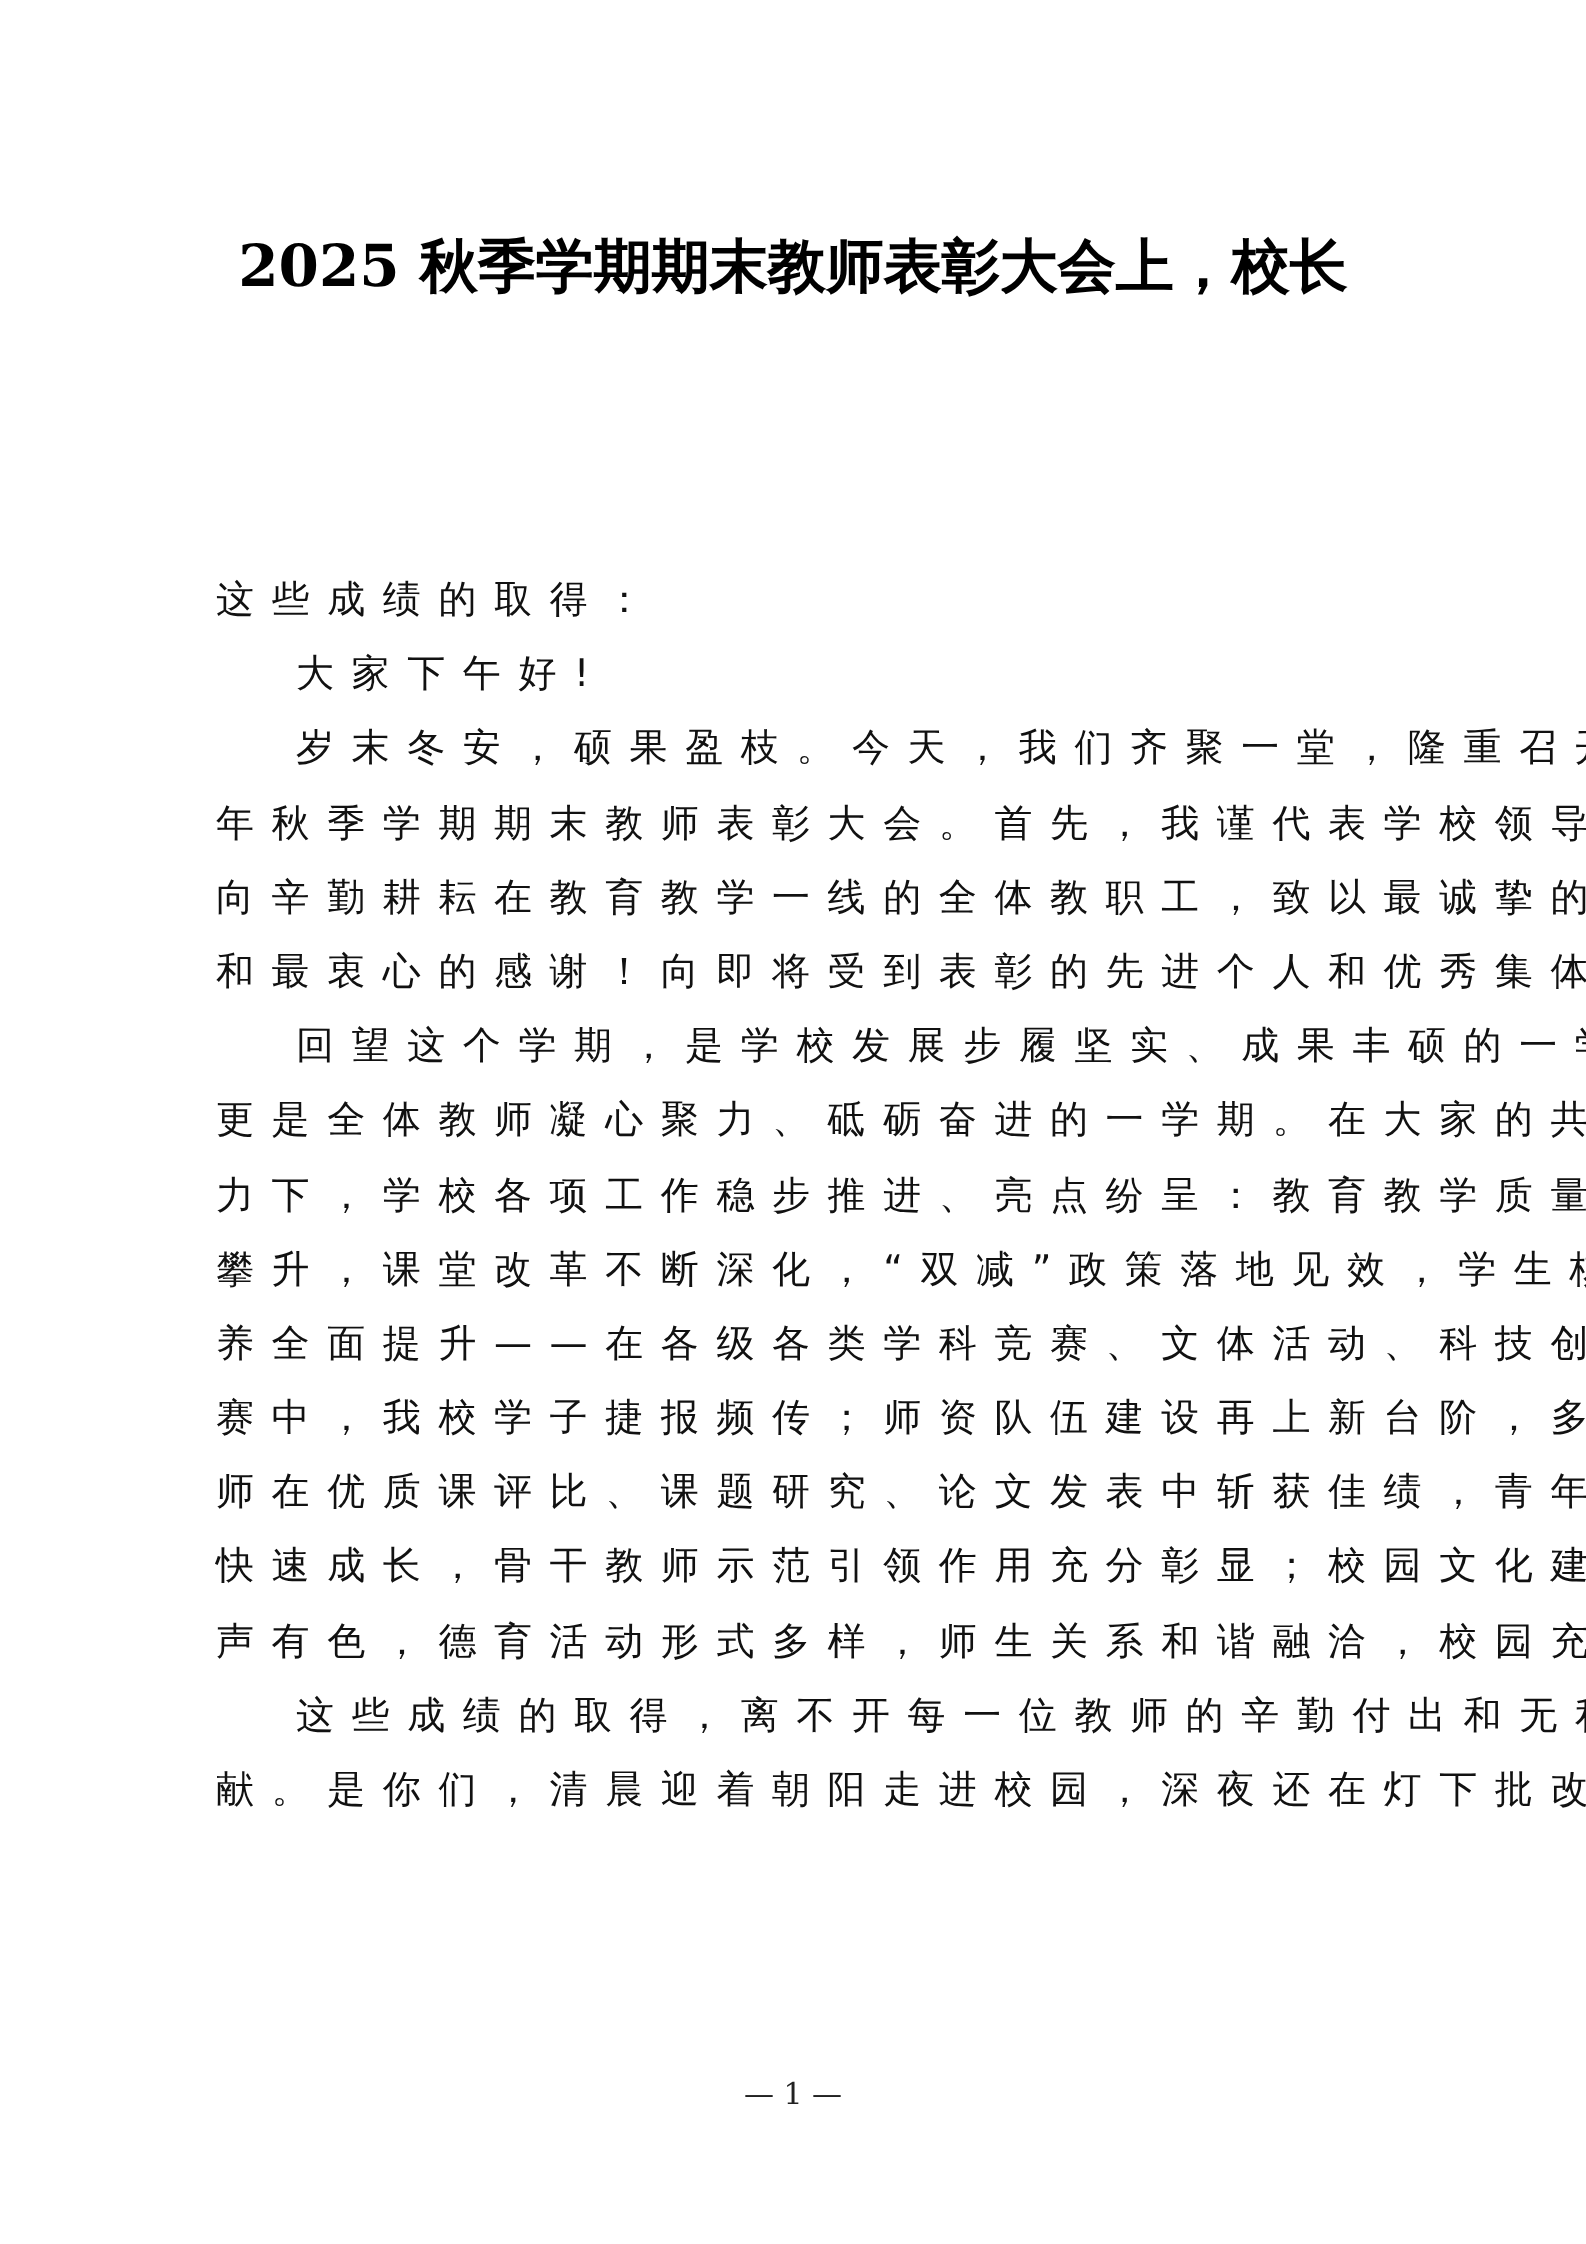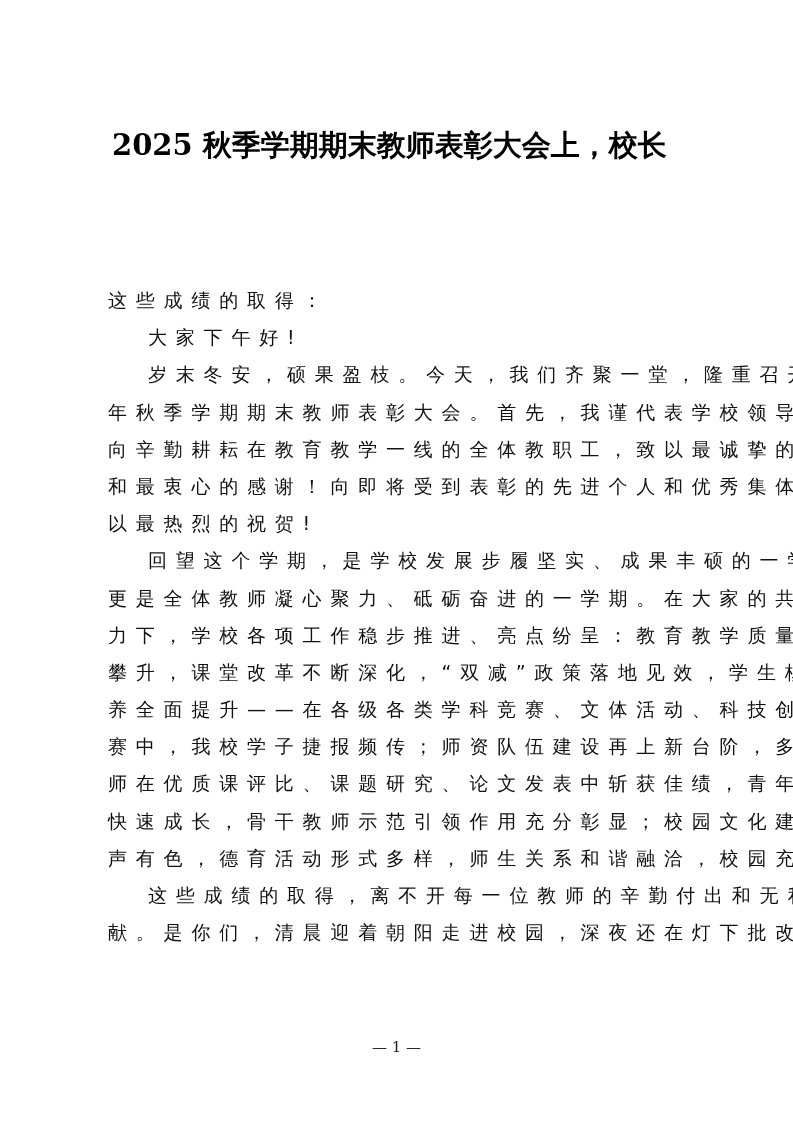--- a/index.html
+++ b/index.html
@@ -2,21 +2,21 @@
 <html><head>
 <meta charset="utf-8">
 <style>
   html, body { margin: 0; padding: 0; background: #ffffff; }
   body { width: 793px; height: 1122px; position: relative; overflow: hidden; }
   .page { position: absolute; left: 0; top: 0; width: 793px; height: 1122px; background: #fff; }
   .title {
     position: absolute; left: 100px; top: 114px; width: 593px;
     font-family: "DejaVu Serif", "Liberation Serif", serif;
     font-weight: bold; font-size: 29px; line-height: 39px;
-    text-align: left; color: #000; margin: 12px;
+    text-align: center; color: #000; margin: 0;
   }
   .title span { display: block; white-space: nowrap; }
   .body {
     position: absolute; left: 108px; top: 282px; width: 582px;
     font-family: "DejaVu Sans", "Liberation Sans", sans-serif;
     font-size: 19px; line-height: 37.2px; color: #111;
     letter-spacing: 8.8px;
   }
   .line { display: block; white-space: nowrap; height: 37.2px; }
   .indent { padding-left: 40px; }
@@ -35,21 +35,20 @@
     <span>2025 秋季学期期末教师表彰大会上，校长</span>
   </h1>
 
   <div class="body" id="body-text">
       <span class="line">这些成绩的取得：</span>
       <span class="line indent">大家下午好!</span>
       <span class="line indent">岁末冬安，硕果盈枝。今天，我们齐聚一堂，隆重召开 2025</span>
       <span class="line">年秋季学期期末教师表彰大会。首先，我谨代表学校领导班子，</span>
       <span class="line">向辛勤耕耘在教育教学一线的全体教职工，致以最诚挚的问候</span>
       <span class="line">和最衷心的感谢！向即将受到表彰的先进个人和优秀集体，致</span>
-      <span class="line">以最热烈的祝贺!</span>
       <span class="line indent">回望这个学期，是学校发展步履坚实、成果丰硕的一学期，</span>
       <span class="line">更是全体教师凝心聚力、砥砺奋进的一学期。在大家的共同努</span>
       <span class="line">力下，学校各项工作稳步推进、亮点纷呈：教育教学质量持续</span>
       <span class="line">攀升，课堂改革不断深化，“双减”政策落地见效，学生核心素</span>
       <span class="line">养全面提升——在各级各类学科竞赛、文体活动、科技创新大</span>
       <span class="line">赛中，我校学子捷报频传；师资队伍建设再上新台阶，多名教</span>
       <span class="line">师在优质课评比、课题研究、论文发表中斩获佳绩，青年教师</span>
       <span class="line">快速成长，骨干教师示范引领作用充分彰显；校园文化建设有</span>
       <span class="line">声有色，德育活动形式多样，师生关系和谐融洽，校园充满了</span>
       <span class="line indent">这些成绩的取得，离不开每一位教师的辛勤付出和无私奉</span>

